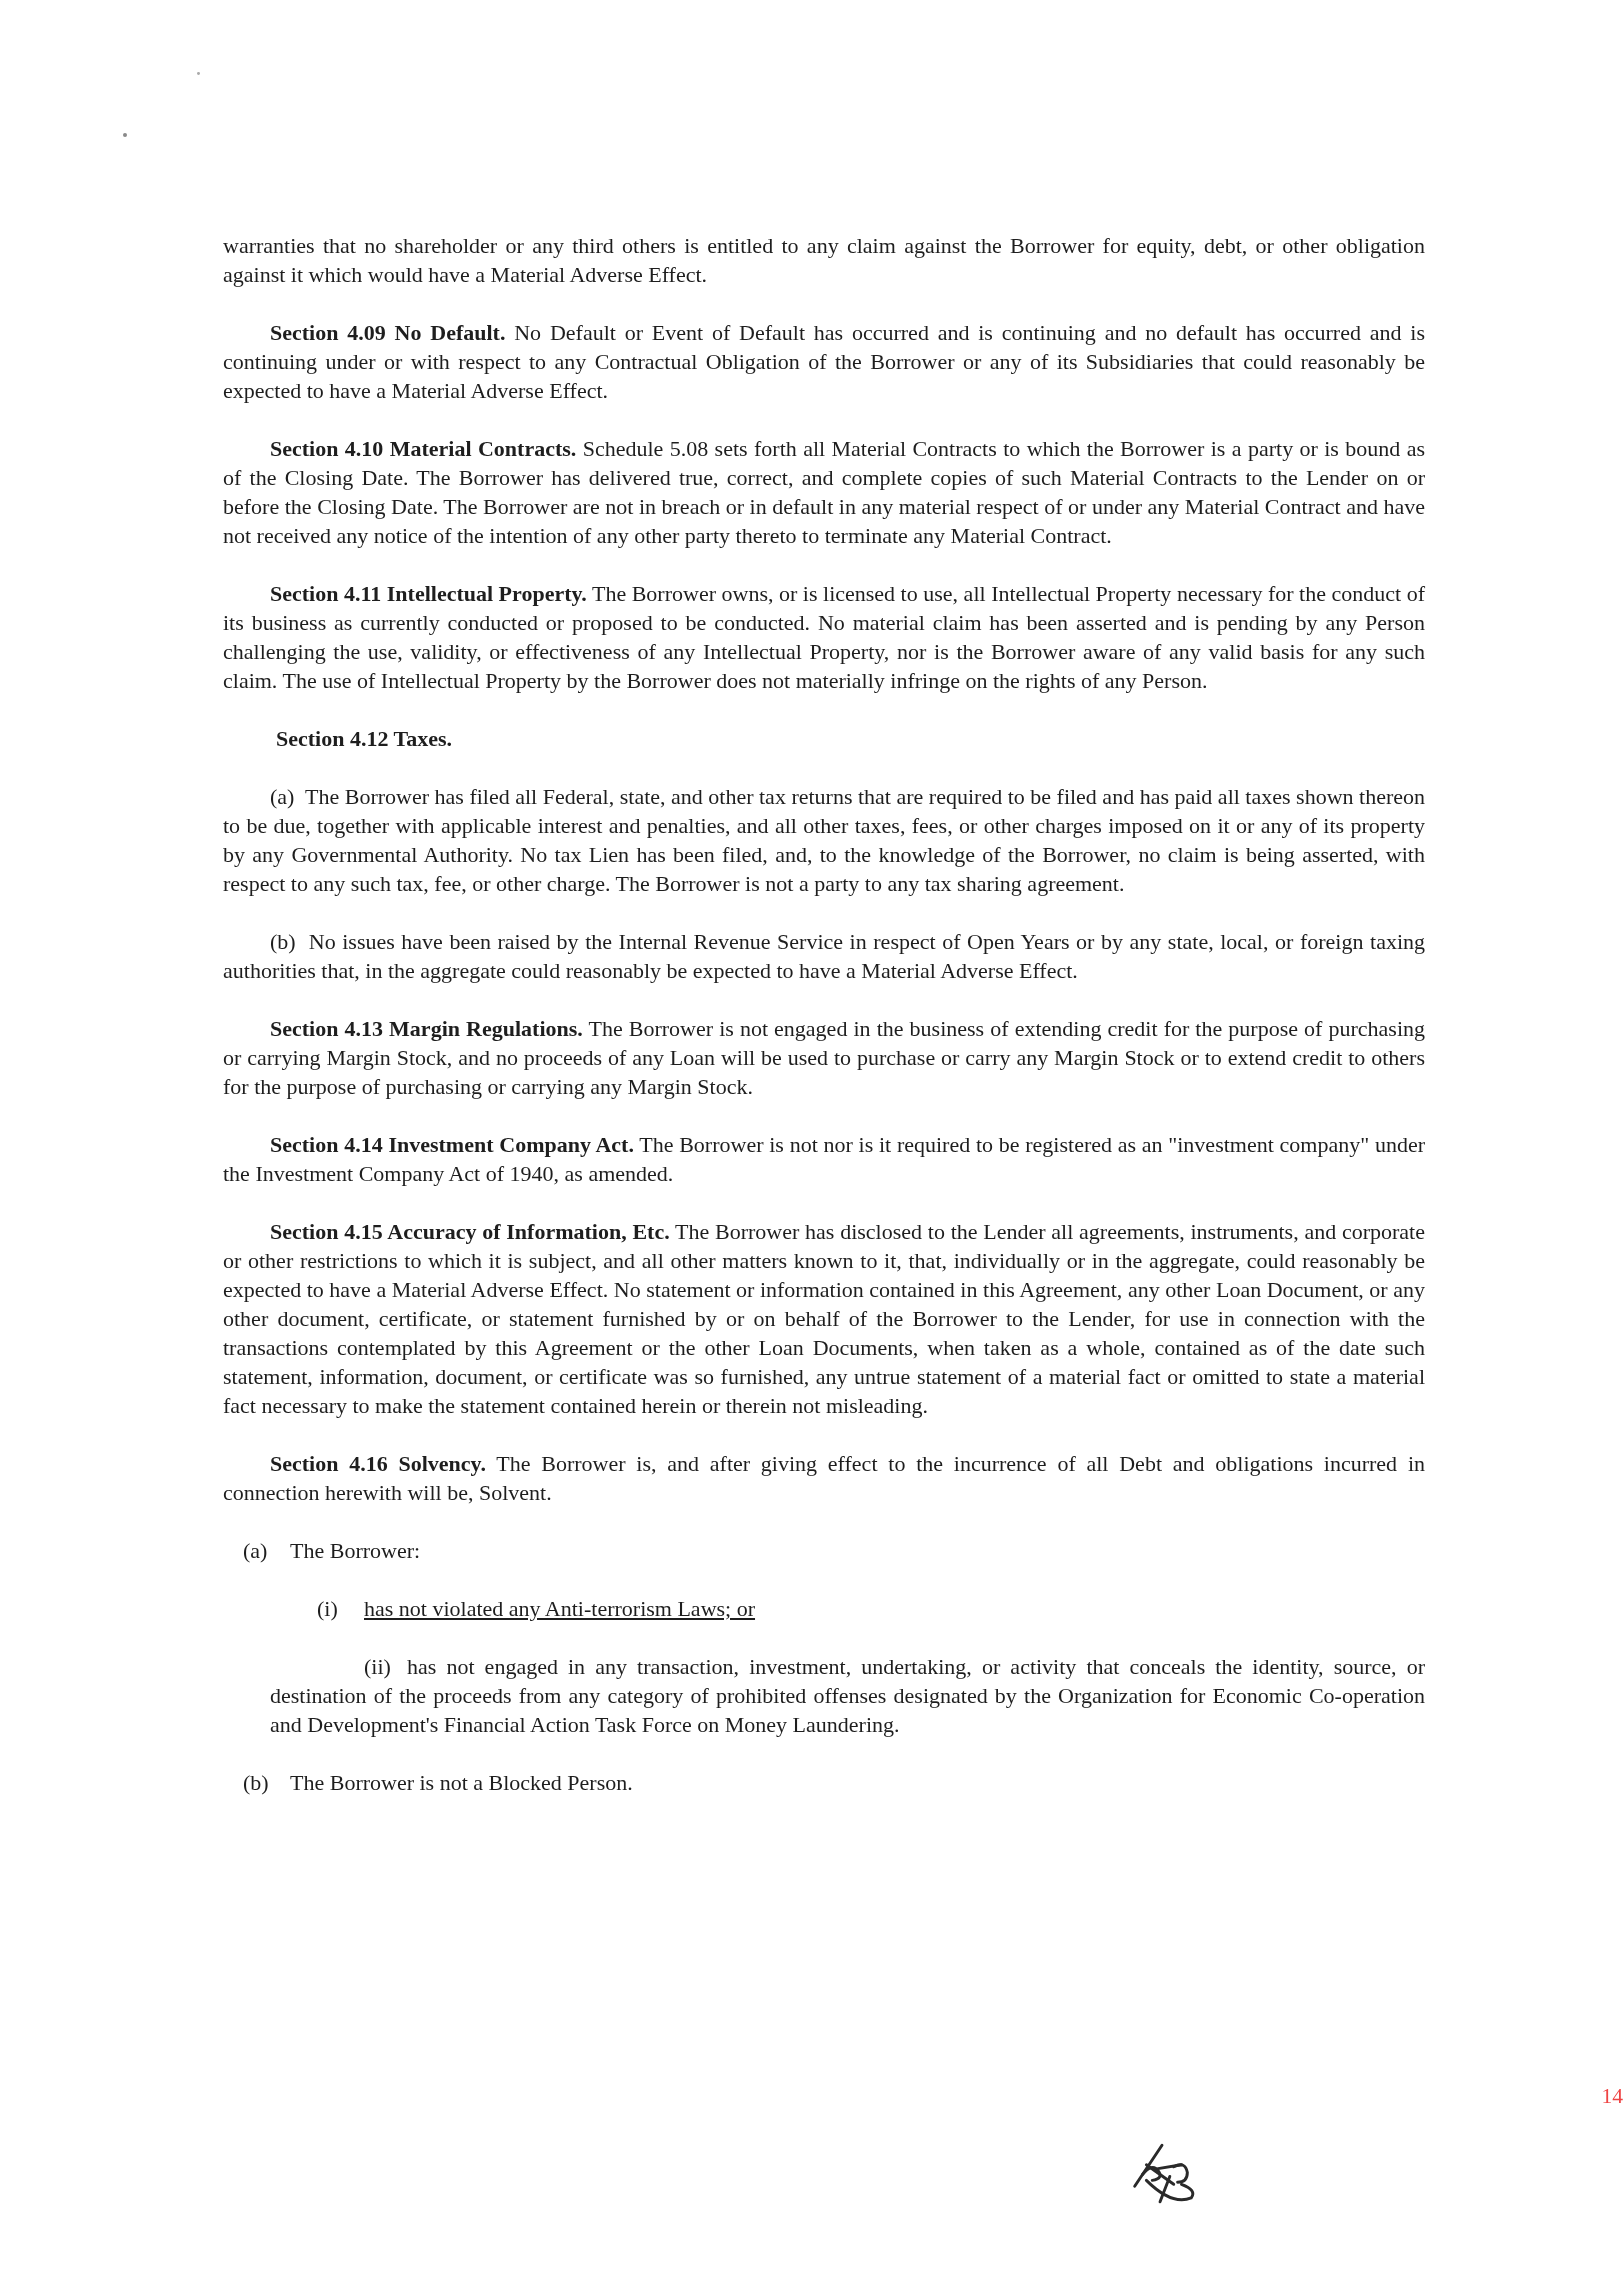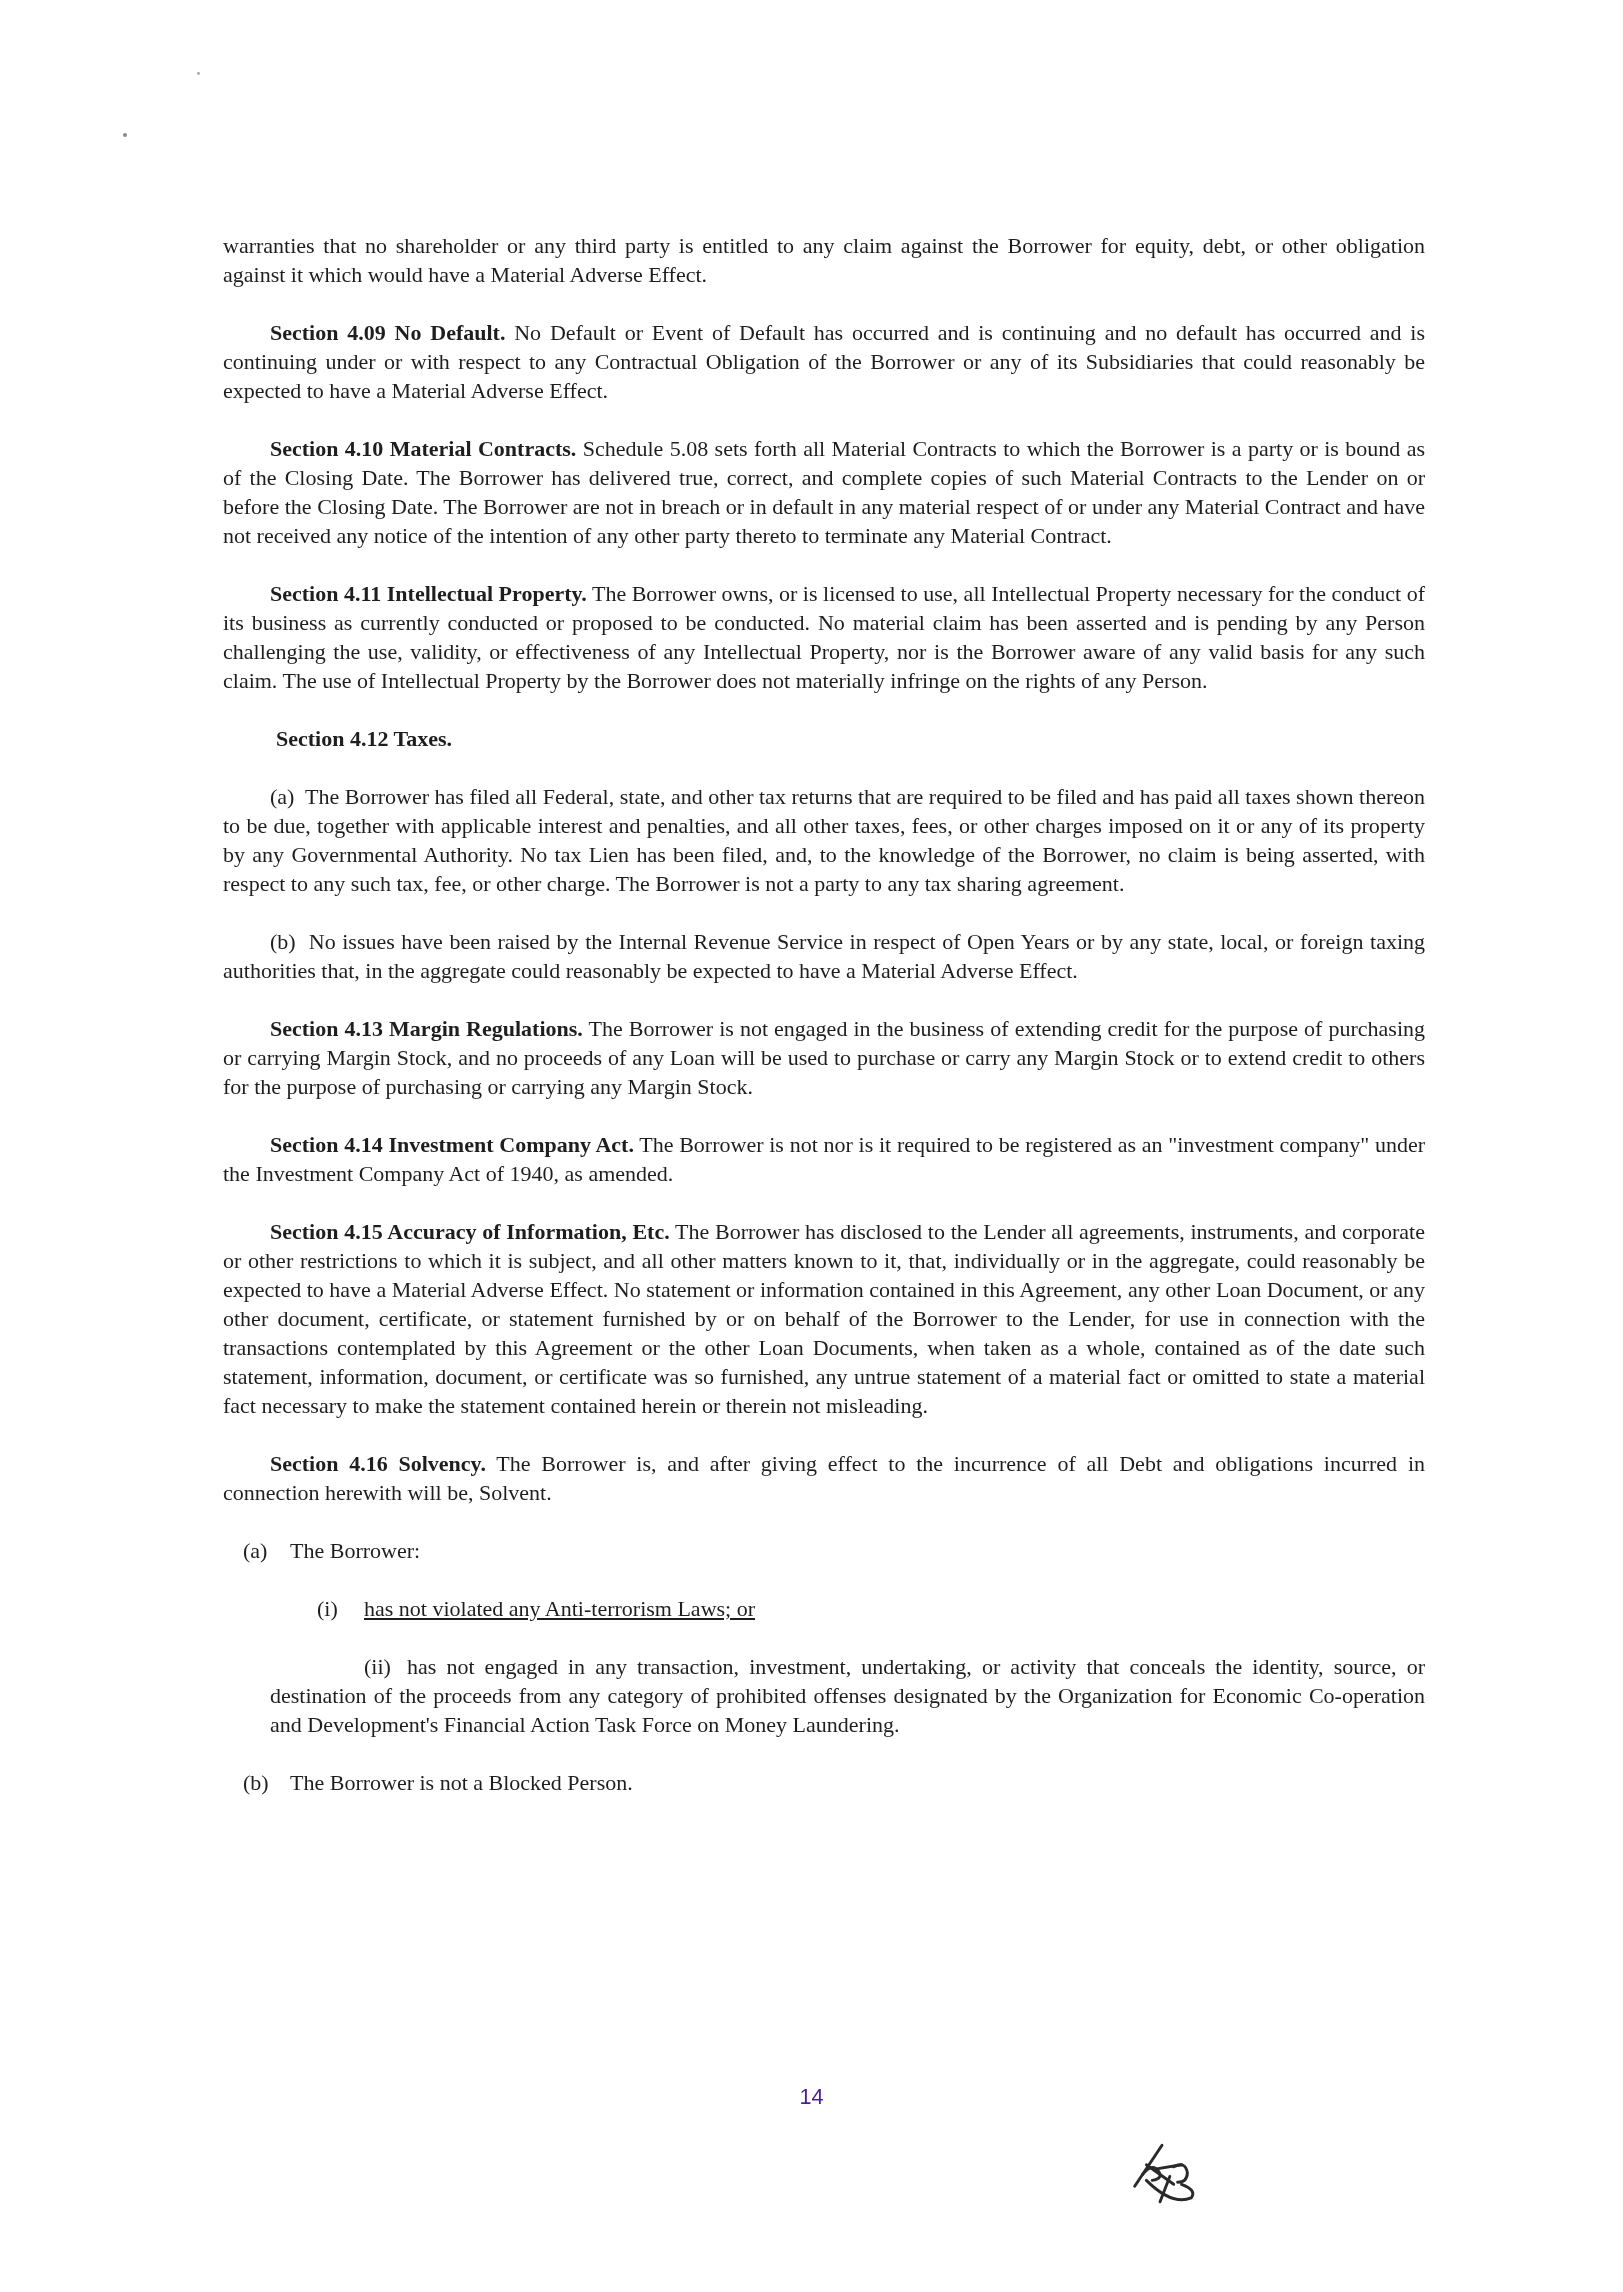--- a/index.html
+++ b/index.html
@@ -17,34 +17,34 @@
     p { margin: 0 0 29px 0; }
     .indent { text-indent: 47px; }
     .hd { font-weight: bold; }
     .sec-only { margin-left: 53px; }
     .sub-a { margin-left: 20px; }
     .sub-a .lbl, .sub-i .lbl { display: inline-block; width: 47px; }
     .sub-i { margin-left: 94px; text-decoration: underline; }
     .sub-ii { text-indent: 94px; margin-left: 47px; }
     .sub-ii .lbl { display: inline-block; width: 43px; text-indent: 0; }
     .page-number {
-      position: absolute; left: 0; width: 1623px; top: 2084px; text-align: center;
-      font-family: Liberation Sans, sans-serif; font-size: 21.6px; color: #4c1d95;
+      position: absolute; left: 0; width: 1623px; top: 2084px; text-align: right;
+      font-family: Liberation Serif, serif; font-size: 21.6px; color: #ef4444;
     }
     .initials { position: absolute; left: 1123px; top: 2141px; width: 78px; height: 69px; }
   </style>
 </head>
 <body>
 
 <div class="speck s1"></div>
 <div class="speck s2"></div>
 
 <div class="page-body">
 
-  <p>warranties that no shareholder or any third party is entitled to any claim against the Borrower for equity, debt, or other obligation against it which would have a Material Adverse Effect.</p>
+  <p>warranties that no shareholder or any third others is entitled to any claim against the Borrower for equity, debt, or other obligation against it which would have a Material Adverse Effect.</p>
 
   <p class="indent"><span class="hd"><span>Section 4.09</span> <span>No Default.</span></span><span> No Default or Event of Default has occurred and is continuing and no default has occurred and is continuing under or with respect to any Contractual Obligation of the Borrower or any of its Subsidiaries that could reasonably be expected to have a Material Adverse Effect.</span></p>
 
   <p class="indent"><span class="hd"><span>Section 4.10</span> <span>Material Contracts.</span></span><span> Schedule 5.08 sets forth all Material Contracts to which the Borrower is a party or is bound as of the Closing Date. The Borrower has delivered true, correct, and complete copies of such Material Contracts to the Lender on or before the Closing Date. The Borrower are not in breach or in default in any material respect of or under any Material Contract and have not received any notice of the intention of any other party thereto to terminate any Material Contract.</span></p>
 
   <p class="indent"><span class="hd"><span>Section 4.11</span> <span>Intellectual Property.</span></span><span> The Borrower owns, or is licensed to use, all Intellectual Property necessary for the conduct of its business as currently conducted or proposed to be conducted. No material claim has been asserted and is pending by any Person challenging the use, validity, or effectiveness of any Intellectual Property, nor is the Borrower aware of any valid basis for any such claim. The use of Intellectual Property by the Borrower does not materially infringe on the rights of any Person.</span></p>
 
   <p class="sec-only hd"><span>Section 4.12</span> <span>Taxes.</span></p>
 
   <p class="indent"><span>(a)</span>&nbsp; <span>The Borrower has filed all Federal, state, and other tax returns that are required to be filed and has paid all taxes shown thereon to be due, together with applicable interest and penalties, and all other taxes, fees, or other charges imposed on it or any of its property by any Governmental Authority. No tax Lien has been filed, and, to the knowledge of the Borrower, no claim is being asserted, with respect to any such tax, fee, or other charge. The Borrower is not a party to any tax sharing agreement.</span></p>

